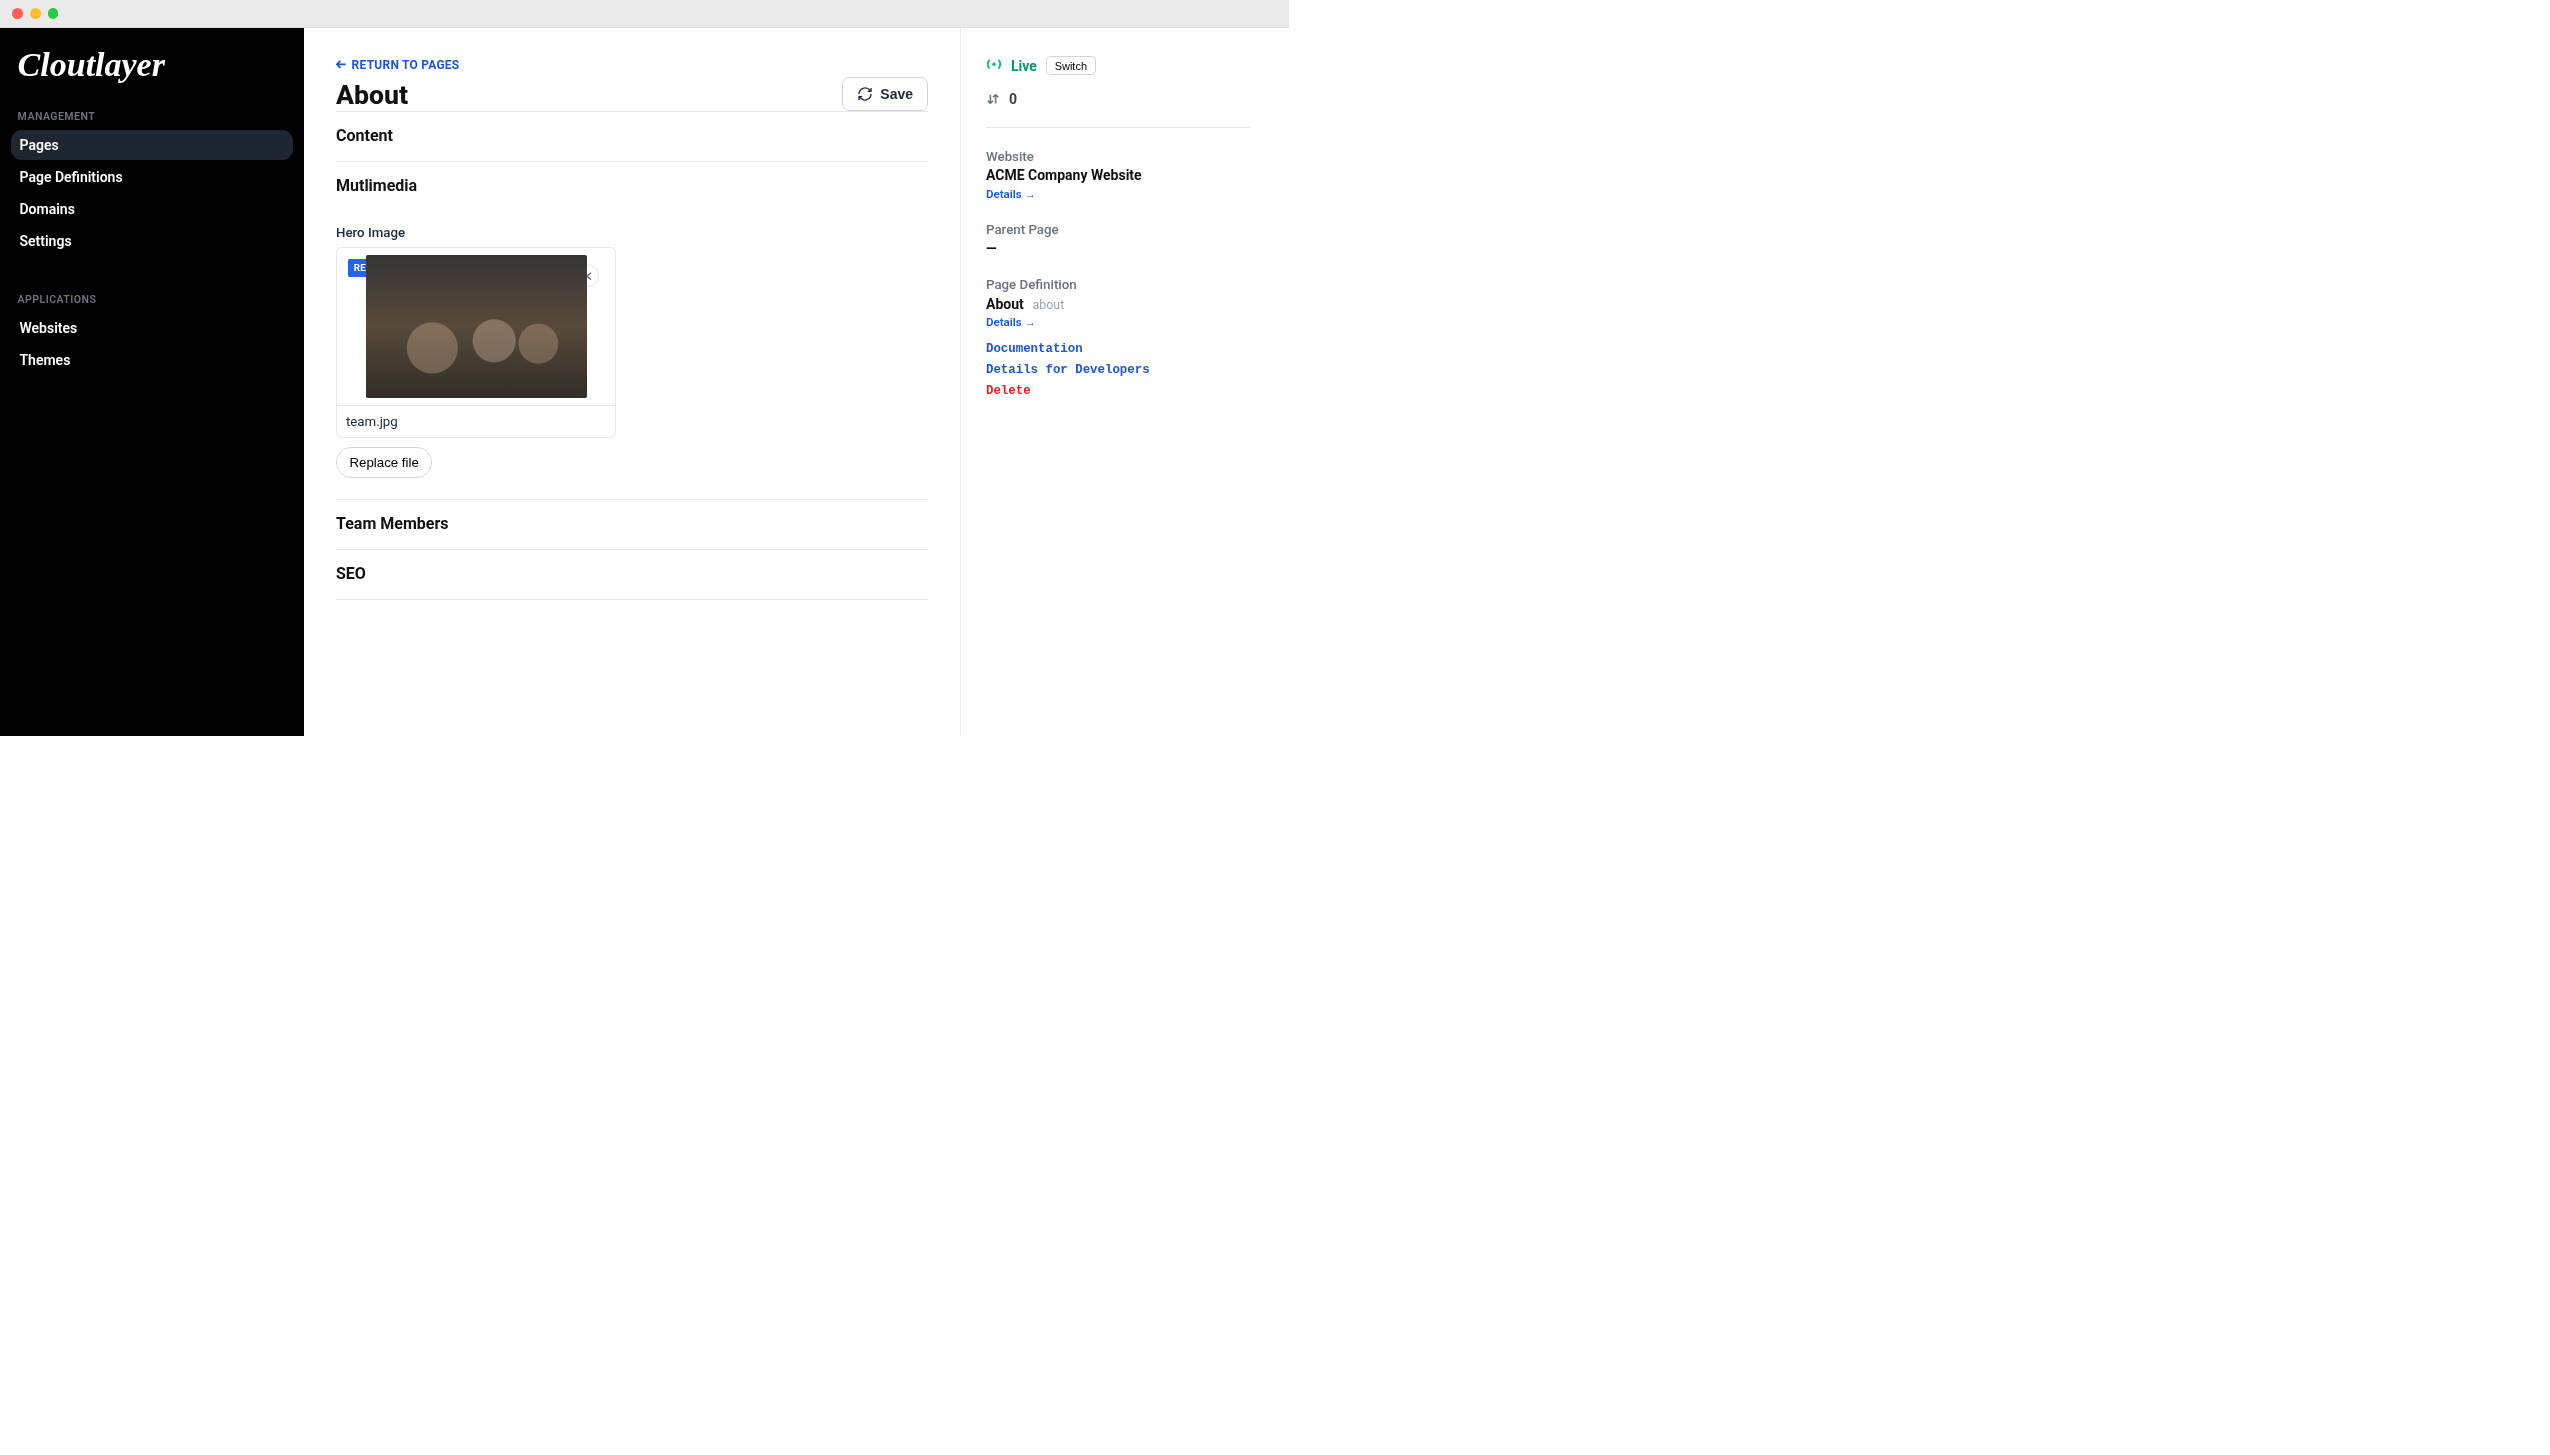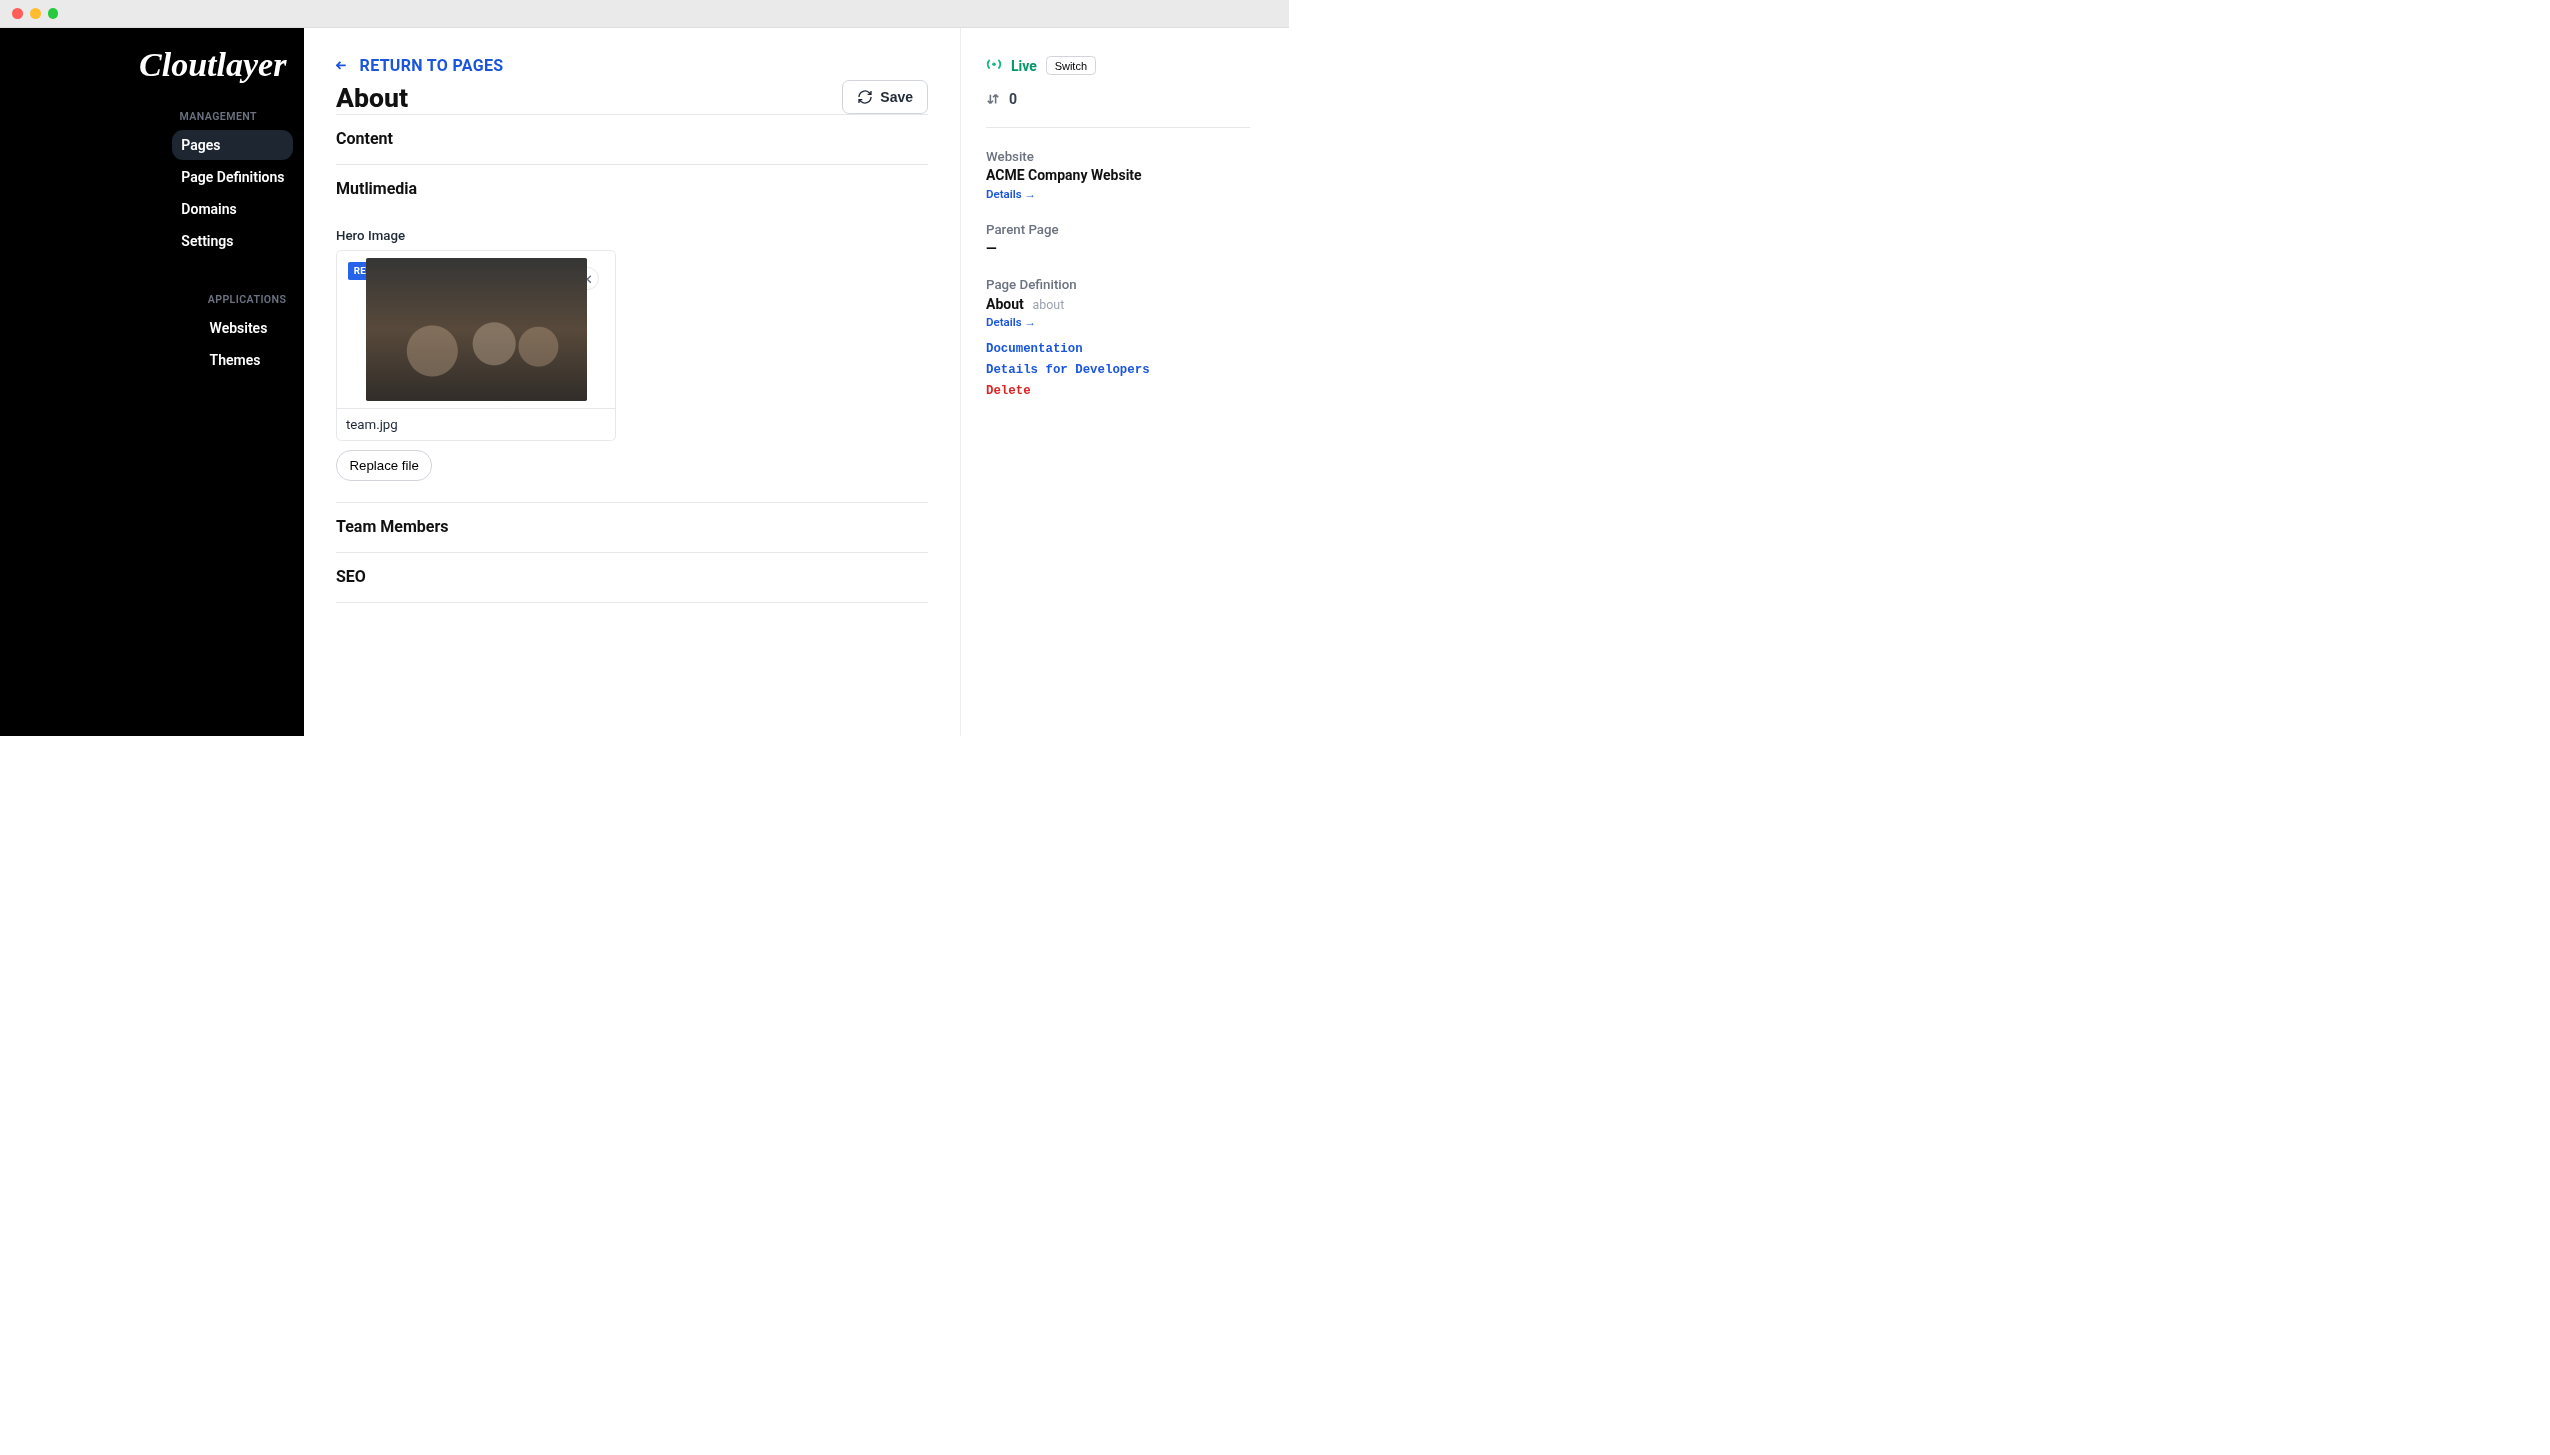--- a/index.html
+++ b/index.html
@@ -37,21 +37,20 @@
   }
 
   
   .sidebar {
     width: 304px;
     background: #000;
     color: #fff;
     padding: 12.4px 10.6px;
     display: flex;
     flex-direction: column;
-    align-items: flex-end;
   }
   .logo {
     font-family: "Brush Script MT", cursive;
     font-size: 34px;
     font-weight: 700;
     padding: 5.3px 7px 16px 7px;
     font-style: italic;
   }
   .account {
     background: #1E2632;
@@ -104,27 +103,27 @@
     background: #fff;
   }
   .content {
     flex: 1;
     padding: 28px 32px;
     border-right: 0.9px solid #eee;
     min-width: 0;
   }
   .return-link {
     color: #1a56db;
-    font-size: 16px;
+    font-size: 12px;
     font-weight: 700;
     letter-spacing: 0.02em;
     cursor: pointer;
     display: inline-flex;
     align-items: center;
-    gap: 13px;
+    gap: 5px;
     text-align: center;
   }
   .page-header-row {
     display: flex;
     align-items: center;
     justify-content: space-between;
     margin-top: 5.3px;
   }
   .page-title {
     font-size: 26.6px;

